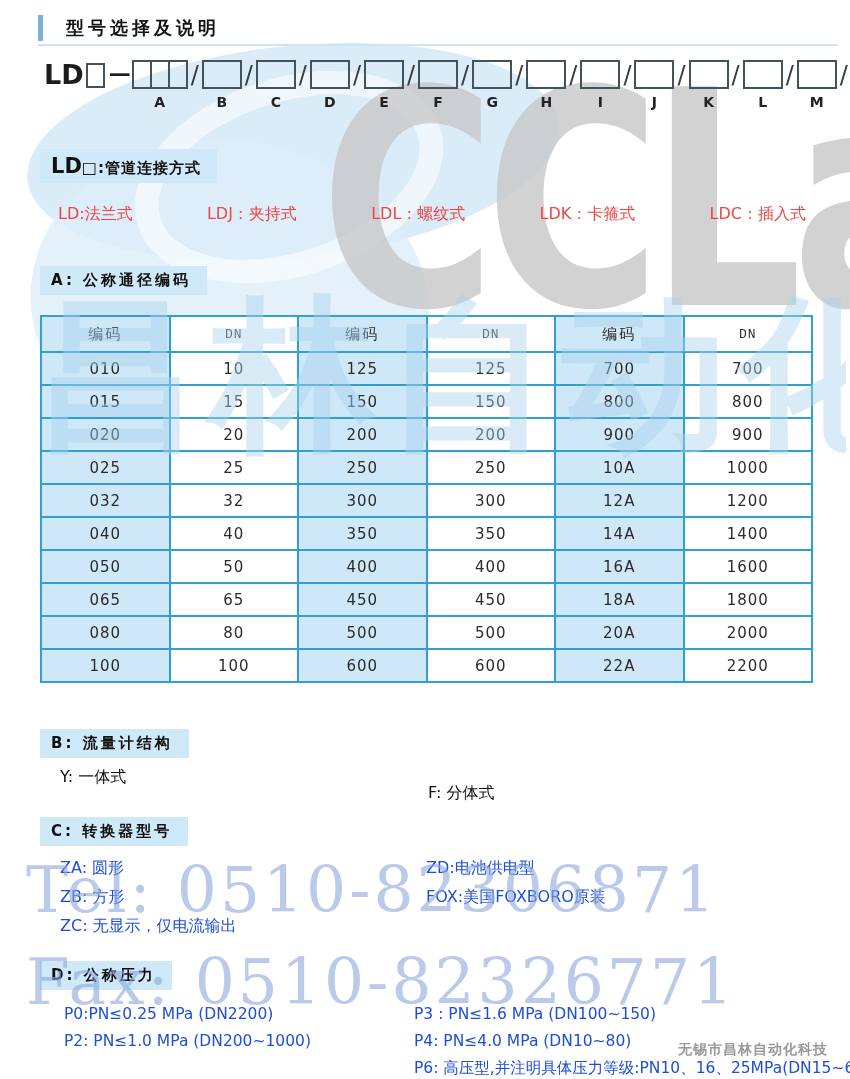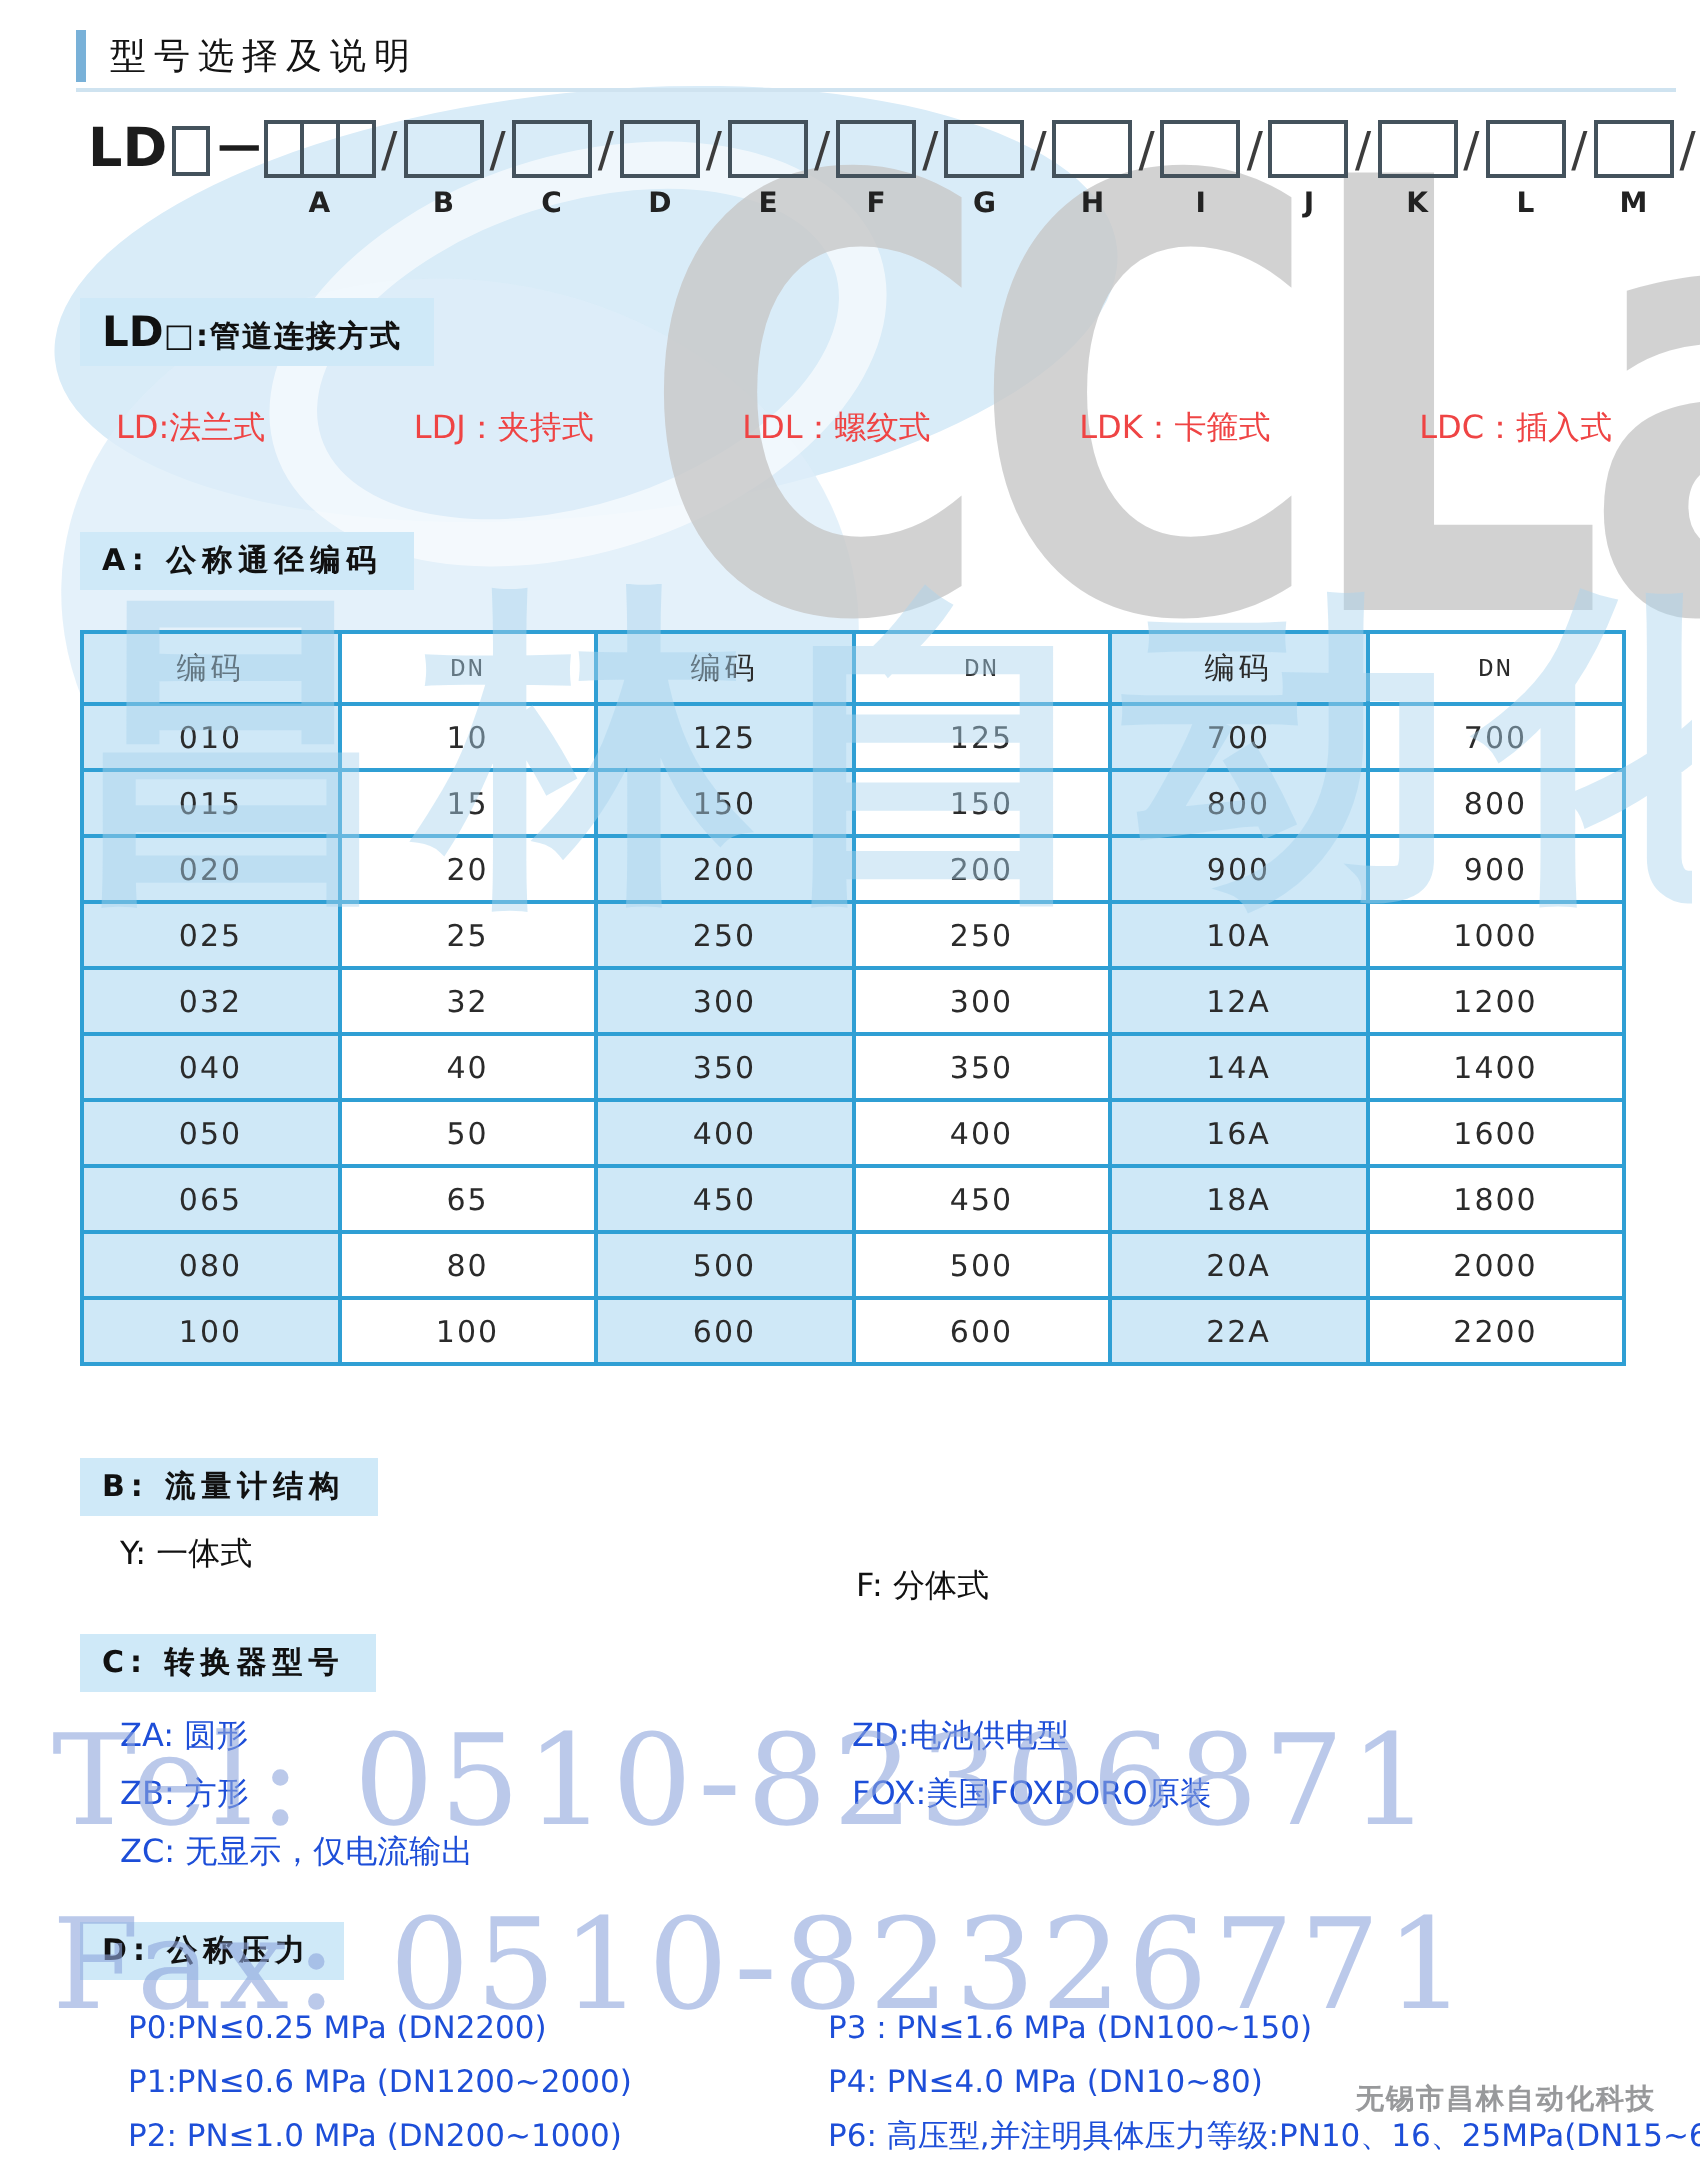--- a/index.html
+++ b/index.html
@@ -22,21 +22,21 @@
   .wm-tel{left:26px;top:854px;z-index:3;font-family:"DejaVu Serif",serif;font-size:63px;
            color:#8ea6dd;opacity:.6;letter-spacing:3px;white-space:nowrap;}
   .wm-fax{left:26px;top:946px;z-index:3;font-family:"DejaVu Serif",serif;font-size:63px;
            color:#8ea6dd;opacity:.6;letter-spacing:3px;white-space:nowrap;}
   .wm-company{left:678px;top:1041px;z-index:4;font-size:14px;font-weight:bold;color:#98999b;
            letter-spacing:1px;white-space:nowrap;}
 
   
   .title-row{position:absolute;left:38px;top:15px;display:flex;align-items:center;z-index:2;}
   .title-bar{width:5px;height:26px;background:#79b1d8;margin-right:12px;}
-  .page-title{font-size:18px;font-weight:normal;letter-spacing:4px;color:#141414;}
+  .page-title{font-size:18px;font-weight:bold;letter-spacing:4px;color:#141414;margin-left:11px;}
   .title-underline{position:absolute;left:38px;top:44px;width:800px;height:2px;background:#cfe3f0;z-index:2;}
 
   
   .code-row{position:absolute;left:44px;top:60px;display:flex;align-items:flex-start;z-index:2;}
   .code-ld{font-size:27px;font-weight:bold;line-height:30px;letter-spacing:0;}
   .code-smallbox{width:15px;height:21px;border:2px solid #44525c;margin:3px 3px 0 2px;}
   .code-dash{font-size:22px;font-weight:bold;line-height:28px;margin:0 1px;}
   .code-units{display:flex;align-items:flex-start;}
   .unit{display:flex;flex-direction:column;align-items:center;}
   .tbox{display:flex;margin-left:2px;}
@@ -296,21 +296,20 @@
       <div>ZC: 无显示，仅电流输出</div>
     </div>
   <div class="list c-right" id="c-right">
       <div>ZD:电池供电型</div>
       <div>FOX:美国FOXBORO原装</div>
     </div>
 
   <div class="sec-label d-label">D: 公称压力</div>
   <div class="list d-left" id="d-left">
       <div>P0:PN≤0.25 MPa  (DN2200)</div>
-      <div>P1:PN≤0.6 MPa  (DN1200~2000)</div>
       <div>P2: PN≤1.0 MPa (DN200~1000)</div>
     </div>
   <div class="list d-right" id="d-right">
       <div>P3 : PN≤1.6 MPa (DN100~150)</div>
       <div>P4: PN≤4.0 MPa  (DN10~80)</div>
       <div>P6: 高压型,并注明具体压力等级:PN10、16、25MPa(DN15~65)</div>
     </div>
 
   <div class="wm wm-tel">Tel: 0510-82306871</div>
   <div class="wm wm-fax">Fax: 0510-82326771</div>

